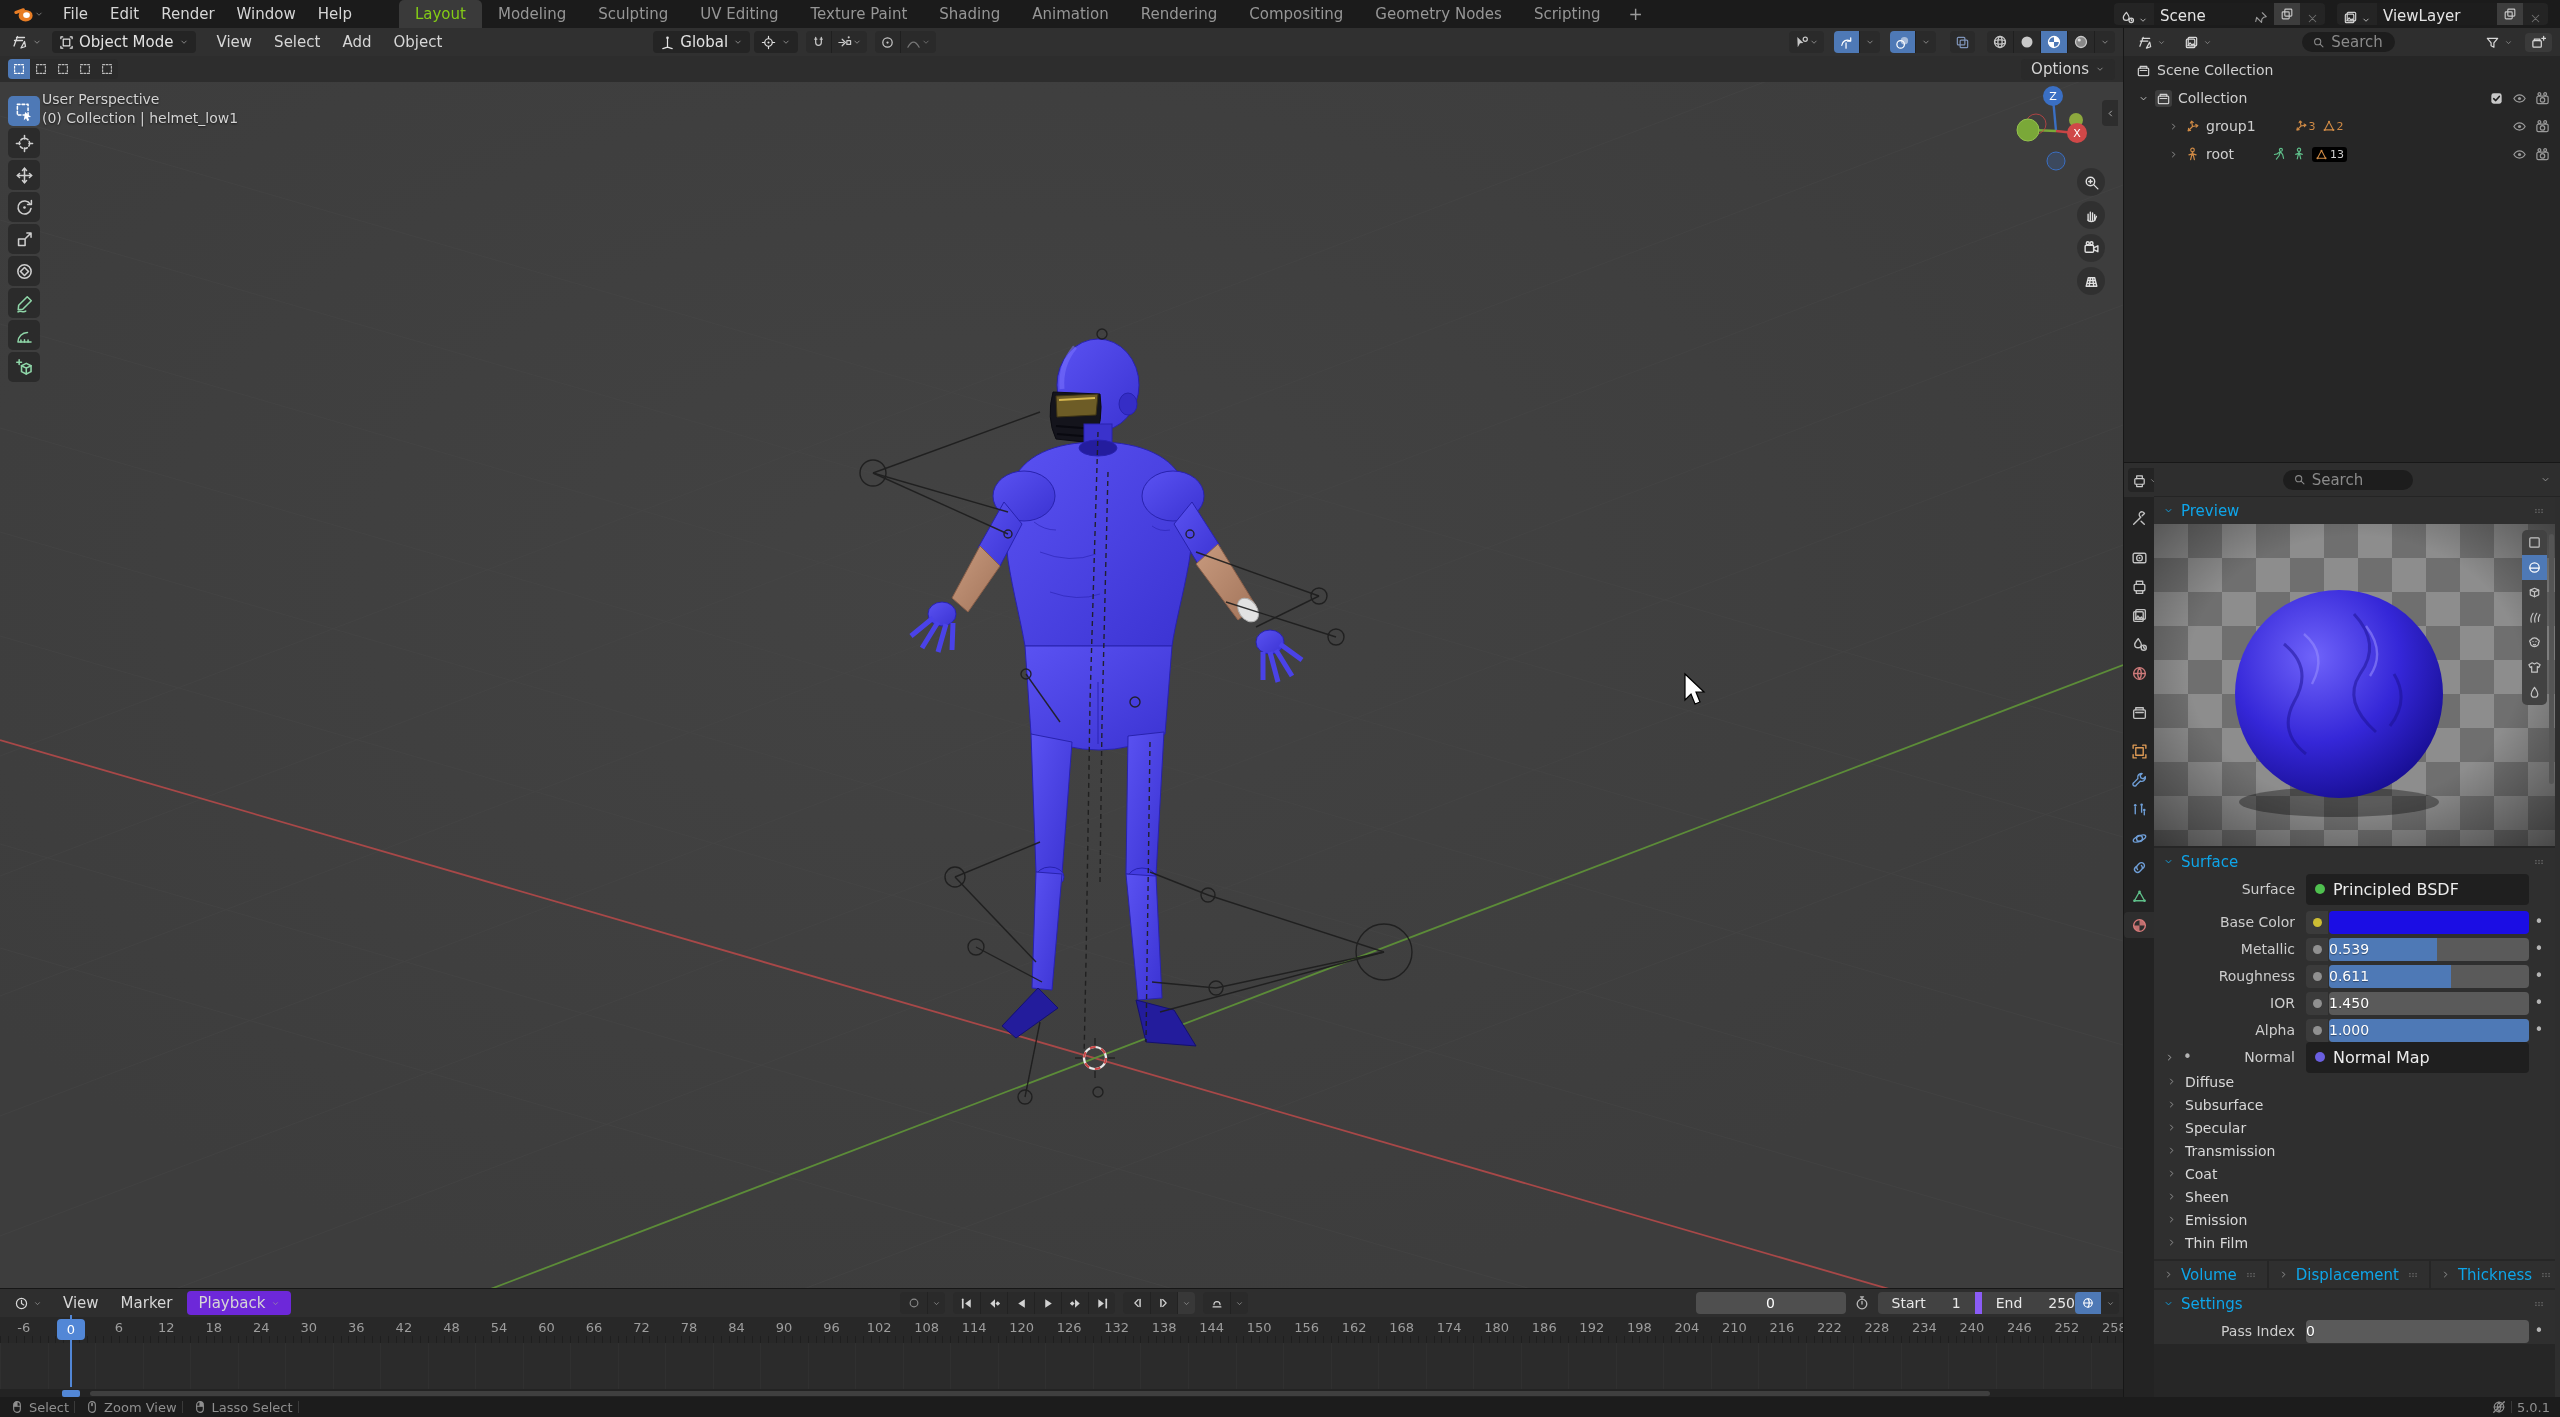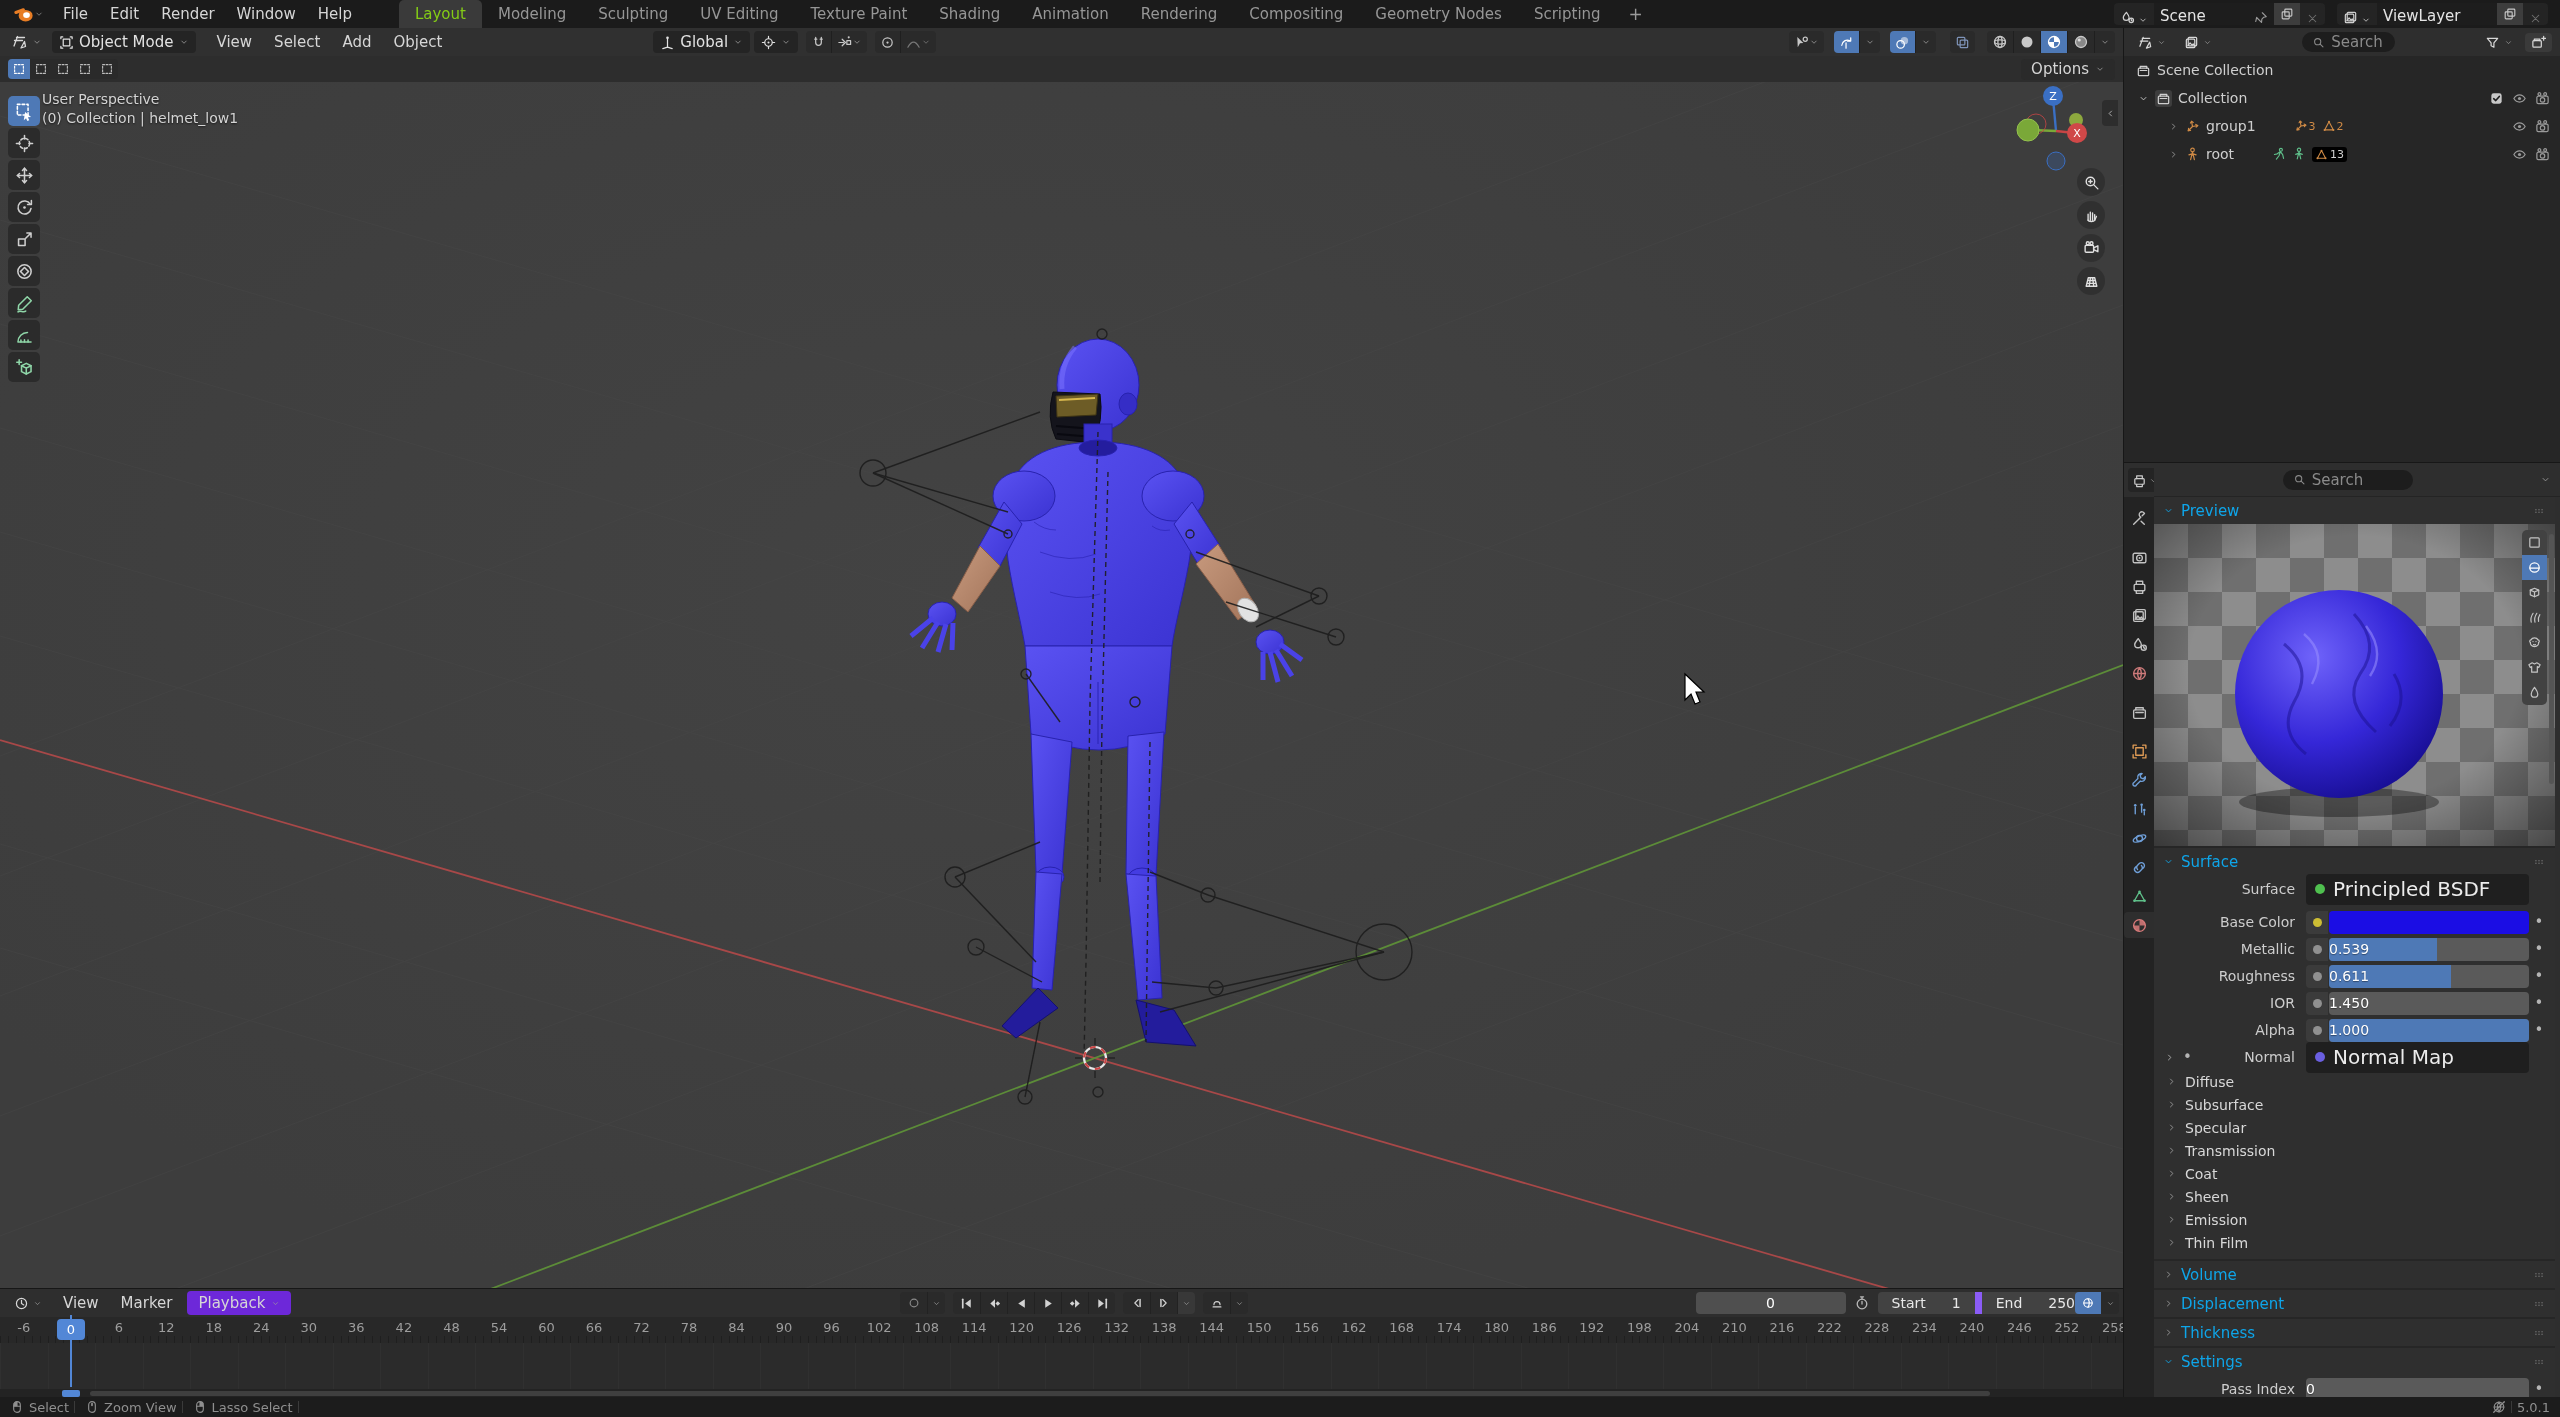--- a/index.html
+++ b/index.html
@@ -67,21 +67,21 @@
 #pvbtns{position:absolute;right:8px;top:6px;display:flex;flex-direction:column;border-radius:5px;overflow:hidden}
 .pvbtn{width:25px;height:25px;background:#424242;display:flex;align-items:center;justify-content:center;color:#c4c4c4}
 .pvbtn+. pvbtn{border-top:1px solid #333}
 .pvbtn.active{background:#4e79b6;color:#fff}
 #pvscroll{position:absolute;right:1px;top:10px;width:5px;height:250px;background:#555;border-radius:3px}
 .prow{height:26px;display:flex;align-items:center;padding:0 6px 0 0;margin-top:1px}
 .plabel{width:152px;text-align:right;padding-right:11px;color:#cdcdcd;font-size:14px;flex:none}
 .fieldwrap{flex:1;display:flex;align-items:center;height:23px}
 .socket{width:22px;height:23px;background:#3b3b3b;border-radius:4px 0 0 4px;display:flex;align-items:center;justify-content:center;margin-right:1px;flex:none}
 .dot{width:10px;height:10px;border-radius:50%}
-.menufield{flex:1;height:31px;background:#1f1f1f;border-radius:4px;display:flex;align-items:center;gap:8px;padding:0 9px;color:#ececec;font-size:20px}
+.menufield{flex:1;height:31px;background:#1f1f1f;border-radius:4px;display:flex;align-items:center;gap:8px;padding:0 9px;color:#ececec;font-size:16px}
 .slider{flex:1;height:23px;background:#5a5a5a;border-radius:4px;position:relative;overflow:hidden;color:#fff;font-size:14px}
 .slider .fill{position:absolute;left:0;top:0;bottom:0;background:#4e79b6}
 .slider .val{position:relative;text-align:center;line-height:23px;text-shadow:0 1px 1px rgba(0,0,0,.4)}
 .swatch{flex:1;height:23px;border-radius:4px}
 .animdot{width:20px;text-align:center;color:#b4b4b4;flex:none}
 .sub{height:23px;display:flex;align-items:center;gap:8px;padding-left:12px;color:#d8d8d8;font-size:14px}
 
 #timeline{position:absolute;left:0;top:1288px;width:2123px;height:109px;background:#2b2b2b;border-top:1px solid #171717}
 #tlhead{position:relative;height:28px;background:#2e2e2e;display:flex;align-items:center;padding:0 8px;gap:4px}
 #tlcenter{position:absolute;left:900px;top:3px;display:flex;align-items:center;gap:8px}
@@ -1435,21 +1435,21 @@
             <div class="sub">
               <svg class="icon" width="11" height="11" style="color:#9a9a9a">
                 <use href="#i-chevr"></use>
               </svg>
               <span>Thin Film</span>
             </div>
           </div>
         <div style="height:5px"></div>
       </div>
 
-      <div style="display:flex;flex-direction:column;gap:2px">
+      <div style="display:flex;flex-direction:row;gap:2px">
 
           <div class="panel">
             <div class="panel-h">
               <svg class="icon" width="11" height="11" style="color:#9a9a9a">
                 <use href="#i-chevr"></use>
               </svg>
               <span>Volume</span>
               <span class="dots">
                 <svg class="icon" width="14" height="14">
                   <use href="#i-dots"></use>

